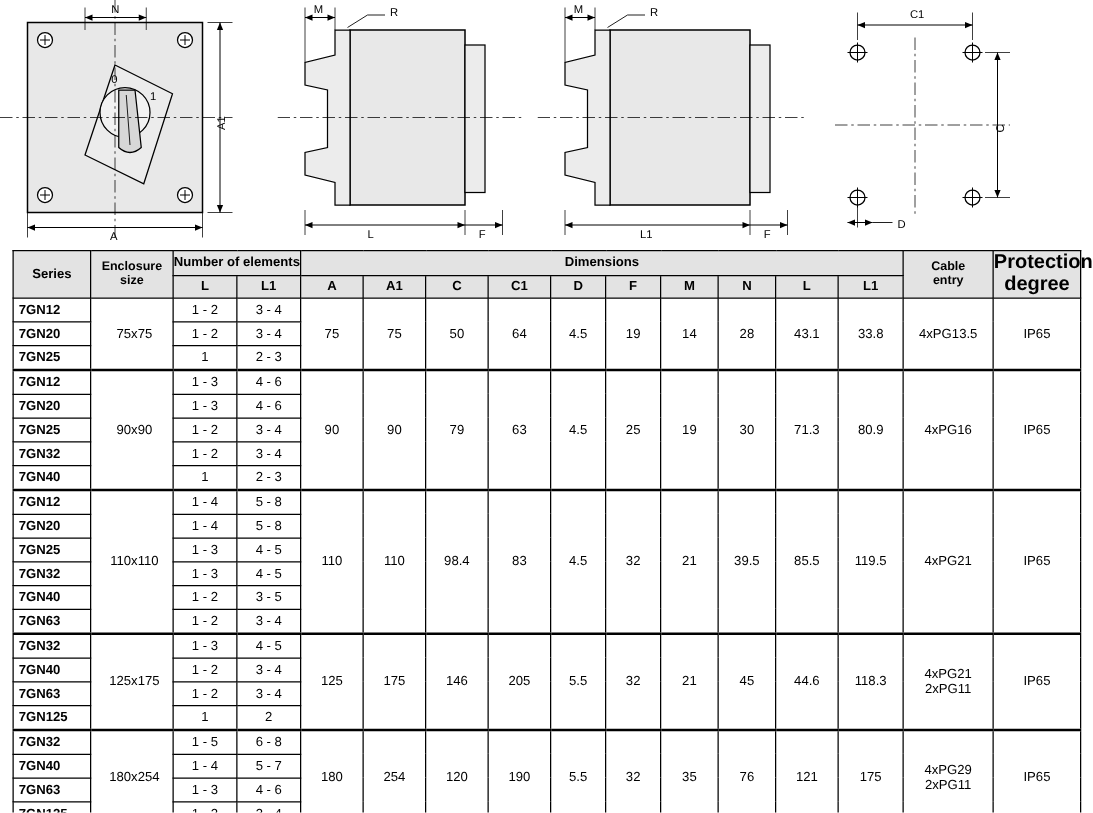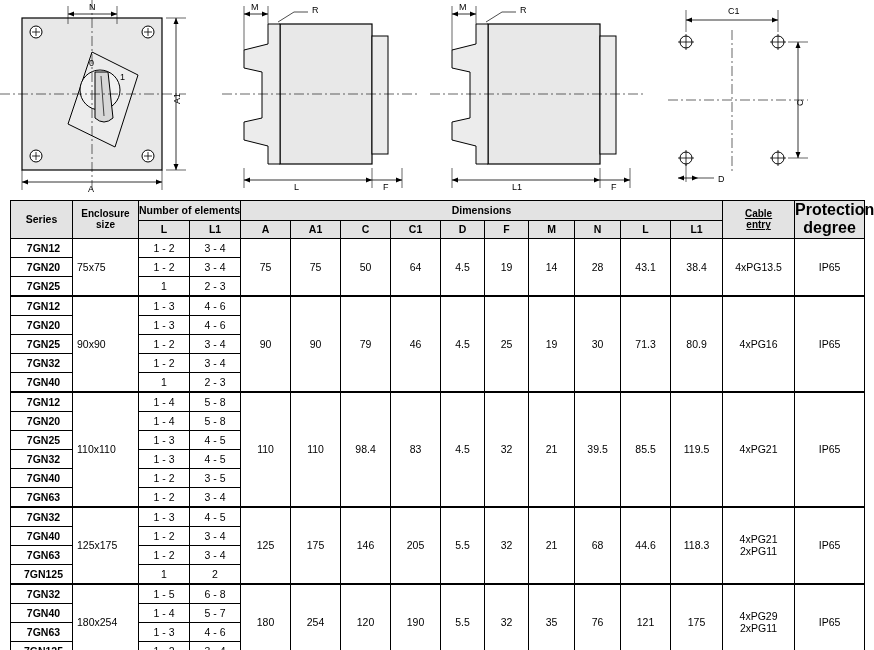--- a/index.html
+++ b/index.html
@@ -10,22 +10,22 @@
   #drawings{position:relative;width:874px;height:196px;}
   .lbl{position:absolute;font-size:9px;font-family:"Liberation Sans",sans-serif;color:#000;}
   .lblv{position:absolute;font-size:9px;color:#000;transform:rotate(-90deg);transform-origin:left top;white-space:nowrap;}
   svg{display:block;}
 
   
   #tablewrap{position:absolute;left:10px;top:200px;width:854px;}
   table{border-collapse:collapse;table-layout:fixed;width:854px;font-size:10.5px;}
   th,td{border:1px solid #000;padding:0;text-align:center;vertical-align:middle;height:18px;line-height:18px;}
   th{background:#e3e3e3;font-weight:bold;font-size:10.5px;}
-  td.series{font-weight:bold;text-align:center;padding-left:4px;font-size:10.5px;}
-  td.encl{text-align:left;padding-left:4px;font-size:10.5px;}
+  td.series{font-weight:bold;text-align:left;padding-left:4px;font-size:10.5px;}
+  td.encl{text-align:center;padding-left:4px;font-size:10.5px;}
   td.num{font-size:10.5px;}
   .hdr-sub{height:16px;line-height:16px;}
   .thick-top{border-top:2px solid #000;}
   .two-line{line-height:1.15;text-align:center;}
 </style>
 </head>
 <body>
 
 <div id="sheet">
 
@@ -217,21 +217,21 @@
       </colgroup>
       <thead>
         <tr>
           <th rowspan="2"><span>Series</span></th>
           <th rowspan="2" class="two-line">
               <span style="display:block;font-size:10px;line-height:1.15;">Enclosure<br>size</span>
             </th>
           <th colspan="2"><span>Number of elements</span></th>
           <th colspan="10"><span>Dimensions</span></th>
           <th rowspan="2">
-              <span style="display:block;font-size:10px;line-height:1.15;text-decoration:underline;">Cable<br>entry</span>
+              <span style="display:block;font-size:10px;line-height:1.15;">Cable<br>entry</span>
             </th>
           <th rowspan="2">
               <span style="display:block;font-size:16px;line-height:1.15;">Protection<br>degree</span>
             </th>
         </tr>
         <tr>
           <th class="hdr-sub">L</th>
           <th class="hdr-sub">L1</th>
           <th class="hdr-sub">A</th>
           <th class="hdr-sub">A1</th>
@@ -253,21 +253,21 @@
             <td class="num">3 - 4</td>
             <td class="num" rowspan="3">75</td>
             <td class="num" rowspan="3">75</td>
             <td class="num" rowspan="3">50</td>
             <td class="num" rowspan="3">64</td>
             <td class="num" rowspan="3">4.5</td>
             <td class="num" rowspan="3">19</td>
             <td class="num" rowspan="3">14</td>
             <td class="num" rowspan="3">28</td>
             <td class="num" rowspan="3">43.1</td>
-            <td class="num" rowspan="3">38.4</td>
+            <td class="num" rowspan="3">33.8</td>
             <td class="num" rowspan="3">4xPG13.5</td>
             <td class="num" rowspan="3">IP65</td>
           </tr>
           <tr>
             <td class="series">7GN20</td>
             <td class="num">1 - 2</td>
             <td class="num">3 - 4</td>
           </tr>
           <tr>
             <td class="series">7GN25</td>
@@ -275,21 +275,21 @@
             <td class="num">2 - 3</td>
           </tr>
           <tr>
             <td class="series thick-top">7GN12</td>
             <td class="encl thick-top" rowspan="5">90x90</td>
             <td class="num thick-top">1 - 3</td>
             <td class="num thick-top">4 - 6</td>
             <td class="num thick-top" rowspan="5">90</td>
             <td class="num thick-top" rowspan="5">90</td>
             <td class="num thick-top" rowspan="5">79</td>
-            <td class="num thick-top" rowspan="5">46</td>
+            <td class="num thick-top" rowspan="5">63</td>
             <td class="num thick-top" rowspan="5">4.5</td>
             <td class="num thick-top" rowspan="5">25</td>
             <td class="num thick-top" rowspan="5">19</td>
             <td class="num thick-top" rowspan="5">30</td>
             <td class="num thick-top" rowspan="5">71.3</td>
             <td class="num thick-top" rowspan="5">80.9</td>
             <td class="num thick-top" rowspan="5">4xPG16</td>
             <td class="num thick-top" rowspan="5">IP65</td>
           </tr>
           <tr>
@@ -360,21 +360,21 @@
             <td class="encl thick-top" rowspan="4">125x175</td>
             <td class="num thick-top">1 - 3</td>
             <td class="num thick-top">4 - 5</td>
             <td class="num thick-top" rowspan="4">125</td>
             <td class="num thick-top" rowspan="4">175</td>
             <td class="num thick-top" rowspan="4">146</td>
             <td class="num thick-top" rowspan="4">205</td>
             <td class="num thick-top" rowspan="4">5.5</td>
             <td class="num thick-top" rowspan="4">32</td>
             <td class="num thick-top" rowspan="4">21</td>
-            <td class="num thick-top" rowspan="4">68</td>
+            <td class="num thick-top" rowspan="4">45</td>
             <td class="num thick-top" rowspan="4">44.6</td>
             <td class="num thick-top" rowspan="4">118.3</td>
             <td class="num thick-top" rowspan="4" style="line-height: 1.15;"><span>4xPG21</span><br><span>2xPG11</span></td>
             <td class="num thick-top" rowspan="4">IP65</td>
           </tr>
           <tr>
             <td class="series">7GN40</td>
             <td class="num">1 - 2</td>
             <td class="num">3 - 4</td>
           </tr>

